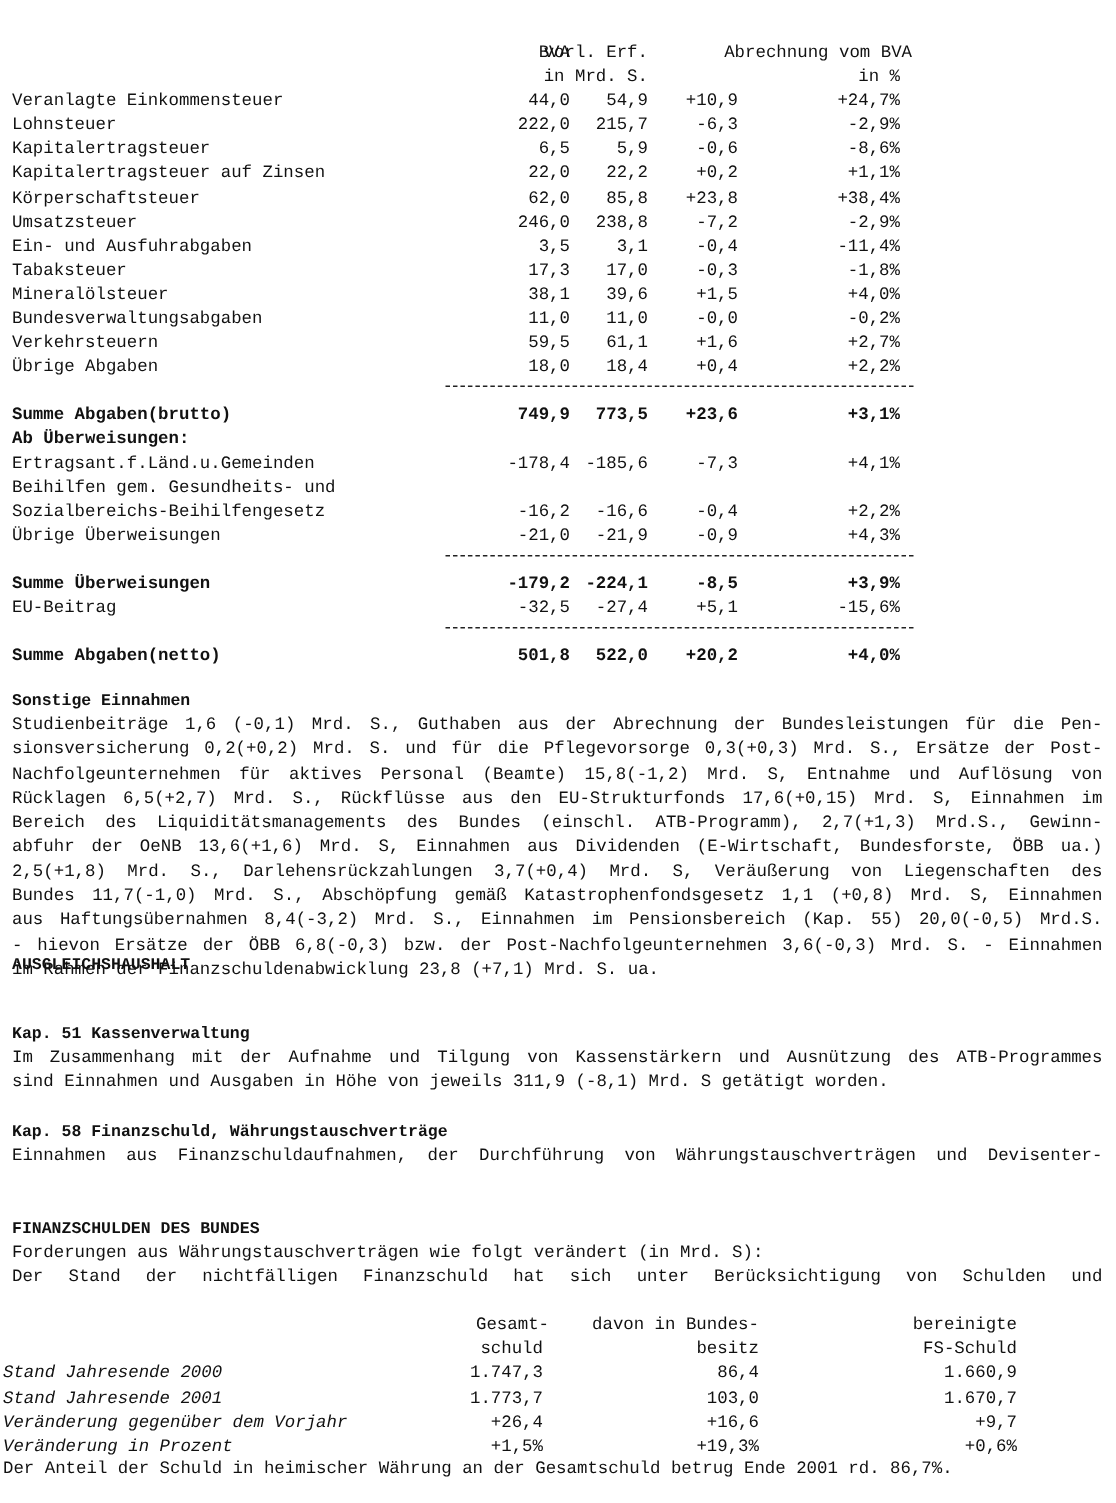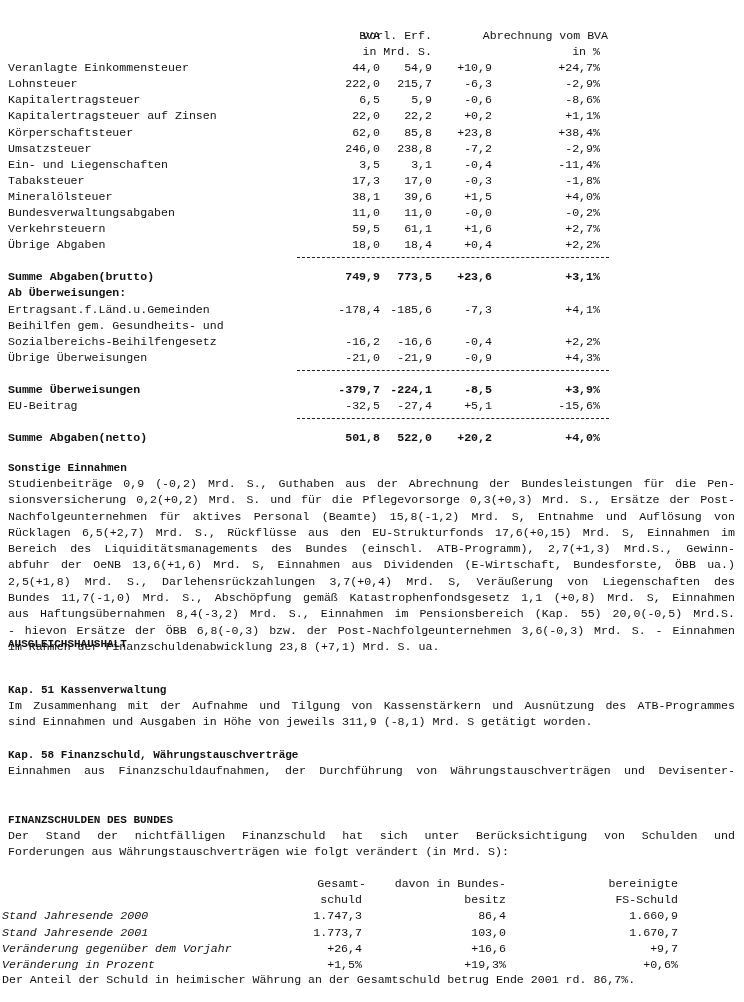--- a/index.html
+++ b/index.html
@@ -85,21 +85,21 @@
         <span class="c4">+38,4%</span>
       </div>
       <div class="t1row">
         <span class="lbl">Umsatzsteuer</span>
         <span class="c1">246,0</span>
         <span class="c2">238,8</span>
         <span class="c3">-7,2</span>
         <span class="c4">-2,9%</span>
       </div>
       <div class="t1row">
-        <span class="lbl">Ein- und Liegenschaften</span>
+        <span class="lbl">Ein- und Ausfuhrabgaben</span>
         <span class="c1">3,5</span>
         <span class="c2">3,1</span>
         <span class="c3">-0,4</span>
         <span class="c4">-11,4%</span>
       </div>
       <div class="t1row">
         <span class="lbl">Tabaksteuer</span>
         <span class="c1">17,3</span>
         <span class="c2">17,0</span>
         <span class="c3">-0,3</span>
@@ -178,21 +178,21 @@
         <span class="c3">-0,9</span>
         <span class="c4">+4,3%</span>
       </div>
     </div>
 
   <div class="dash">
       <span></span>
     </div>
   <div class="t1row b">
     <span class="lbl">Summe Überweisungen</span>
-    <span class="c1">-379,7</span>
+    <span class="c1">-179,2</span>
     <span class="c2">-224,1</span>
     <span class="c3">-8,5</span>
     <span class="c4">+3,9%</span>
   </div>
   <div class="t1row">
     <span class="lbl">EU-Beitrag</span>
     <span class="c1">-32,5</span>
     <span class="c2">-27,4</span>
     <span class="c3">+5,1</span>
     <span class="c4">-15,6%</span>
@@ -204,21 +204,21 @@
     <span class="lbl">Summe Abgaben(netto)</span>
     <span class="c1">501,8</span>
     <span class="c2">522,0</span>
     <span class="c3">+20,2</span>
     <span class="c4">+4,0%</span>
   </div>
 </div>
 
 <div class="heading" style="top:460px">Sonstige Einnahmen</div>
 <div class="para" style="top:476px" id="sonst">
-    <span class="ln">Studienbeiträge 0,9 (-0,2) Mrd. S., Guthaben aus der Abrechnung der Bundesleistungen für die Pen-</span>
+    <span class="ln">Studienbeiträge 1,6 (-0,1) Mrd. S., Guthaben aus der Abrechnung der Bundesleistungen für die Pen-</span>
     <span class="ln">sionsversicherung 0,2(+0,2) Mrd. S. und für die Pflegevorsorge 0,3(+0,3) Mrd. S., Ersätze der Post-</span>
     <span class="ln">Nachfolgeunternehmen für aktives Personal (Beamte) 15,8(-1,2) Mrd. S, Entnahme und Auflösung von</span>
     <span class="ln">Rücklagen 6,5(+2,7) Mrd. S., Rückflüsse aus den EU-Strukturfonds 17,6(+0,15) Mrd. S, Einnahmen im</span>
     <span class="ln">Bereich des Liquiditätsmanagements des Bundes (einschl. ATB-Programm), 2,7(+1,3) Mrd.S., Gewinn-</span>
     <span class="ln">abfuhr der OeNB 13,6(+1,6) Mrd. S, Einnahmen aus Dividenden (E-Wirtschaft, Bundesforste, ÖBB ua.)</span>
     <span class="ln">2,5(+1,8) Mrd. S., Darlehensrückzahlungen 3,7(+0,4) Mrd. S, Veräußerung von Liegenschaften des</span>
     <span class="ln">Bundes 11,7(-1,0) Mrd. S., Abschöpfung gemäß Katastrophenfondsgesetz 1,1 (+0,8) Mrd. S, Einnahmen</span>
     <span class="ln">aus Haftungsübernahmen 8,4(-3,2) Mrd. S., Einnahmen im Pensionsbereich (Kap. 55) 20,0(-0,5) Mrd.S.</span>
     <span class="ln">- hievon Ersätze der ÖBB 6,8(-0,3) bzw. der Post-Nachfolgeunternehmen 3,6(-0,3) Mrd. S. - Einnahmen</span>
     <span class="ln last">im Rahmen der Finanzschuldenabwicklung 23,8 (+7,1) Mrd. S. ua.</span>
@@ -230,22 +230,22 @@
     <span class="ln">Im Zusammenhang mit der Aufnahme und Tilgung von Kassenstärkern und Ausnützung des ATB-Programmes</span>
     <span class="ln last">sind Einnahmen und Ausgaben in Höhe von jeweils 311,9 (-8,1) Mrd. S getätigt worden.</span>
   </div>
 <div class="heading" style="top:747px">Kap. 58 Finanzschuld, Währungstauschverträge</div>
 <div class="para" style="top:763px" id="kap58">
     <span class="ln">Einnahmen aus Finanzschuldaufnahmen, der Durchführung von Währungstauschverträgen und Devisenter-</span>
   </div>
 
 <div class="heading" style="top:812px">FINANZSCHULDEN DES BUNDES</div>
 <div class="para" style="top:828px" id="fsintro">
+    <span class="ln last">Forderungen aus Währungstauschverträgen wie folgt verändert (in Mrd. S):</span>
     <span class="ln">Der Stand der nichtfälligen Finanzschuld hat sich unter Berücksichtigung von Schulden und</span>
-    <span class="ln last">Forderungen aus Währungstauschverträgen wie folgt verändert (in Mrd. S):</span>
   </div>
 
 <div id="t2">
   <div class="t2row">
     <span class="c1" style="right:376px;text-align:left">Gesamt-</span>
     <span class="c2">davon in Bundes-</span>
     <span class="c3">bereinigte</span>
   </div>
   <div class="t2row">
     <span class="c1">schuld</span>

